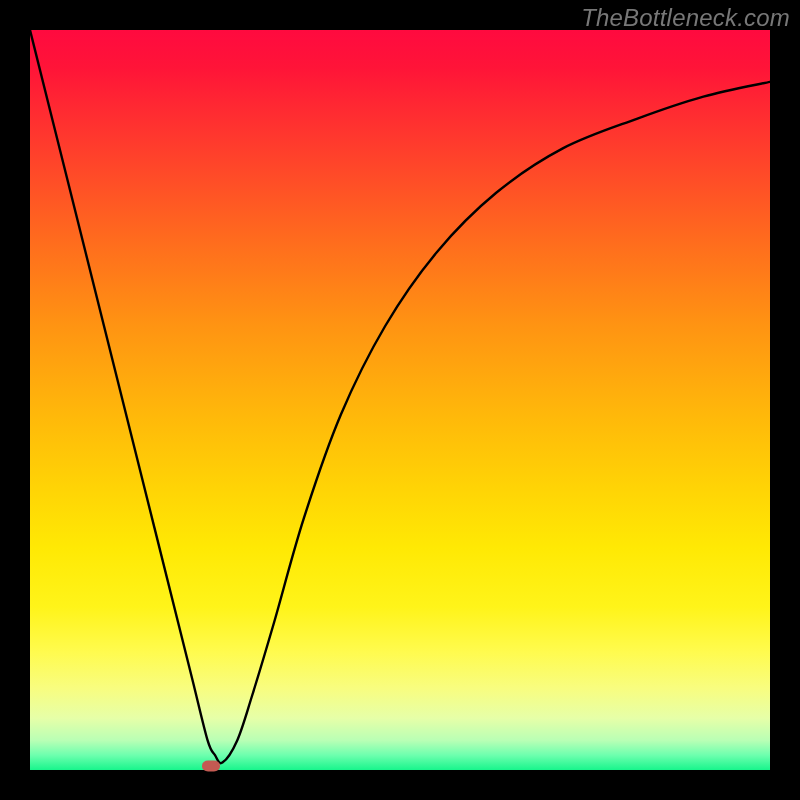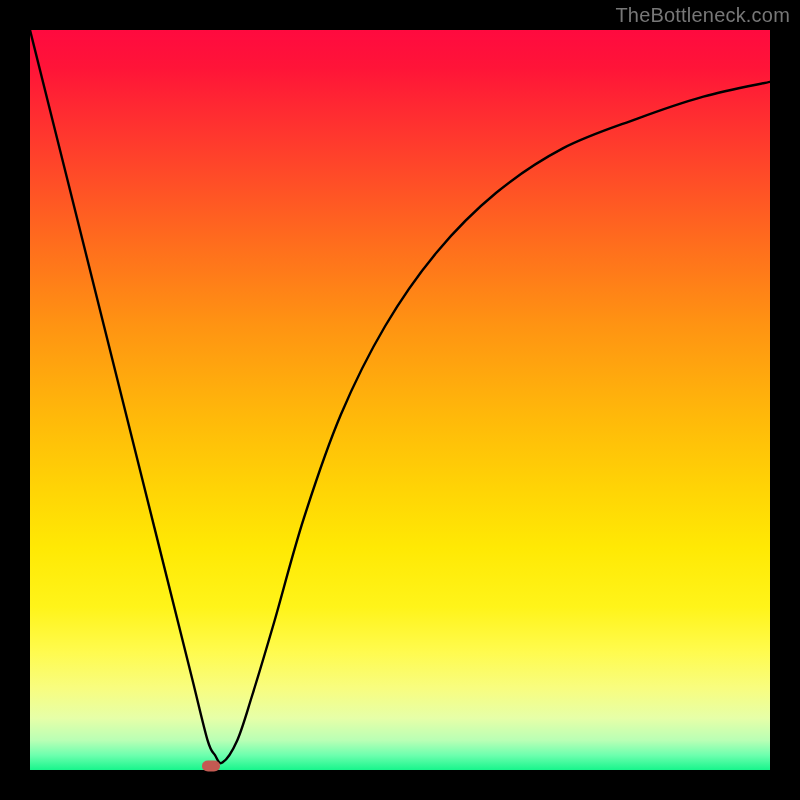--- a/index.html
+++ b/index.html
@@ -40,24 +40,25 @@
       #b9ffb5 96%,
       #6dffae 98%,
       #18f58c 100%
     );
   }
   .watermark {
     position: absolute;
     top: 4px;
     right: 10px;
     color: #777;
-    font-size: 20px;
+    font-size: 24px;
     font-weight: 500;
     letter-spacing: 0.2px;
     user-select: none;
+    font-style: italic;
   }
   .curve-svg {
     position: absolute;
     left: 30px;
     top: 30px;
     width: 740px;
     height: 740px;
     pointer-events: none;
   }
   .marker {

